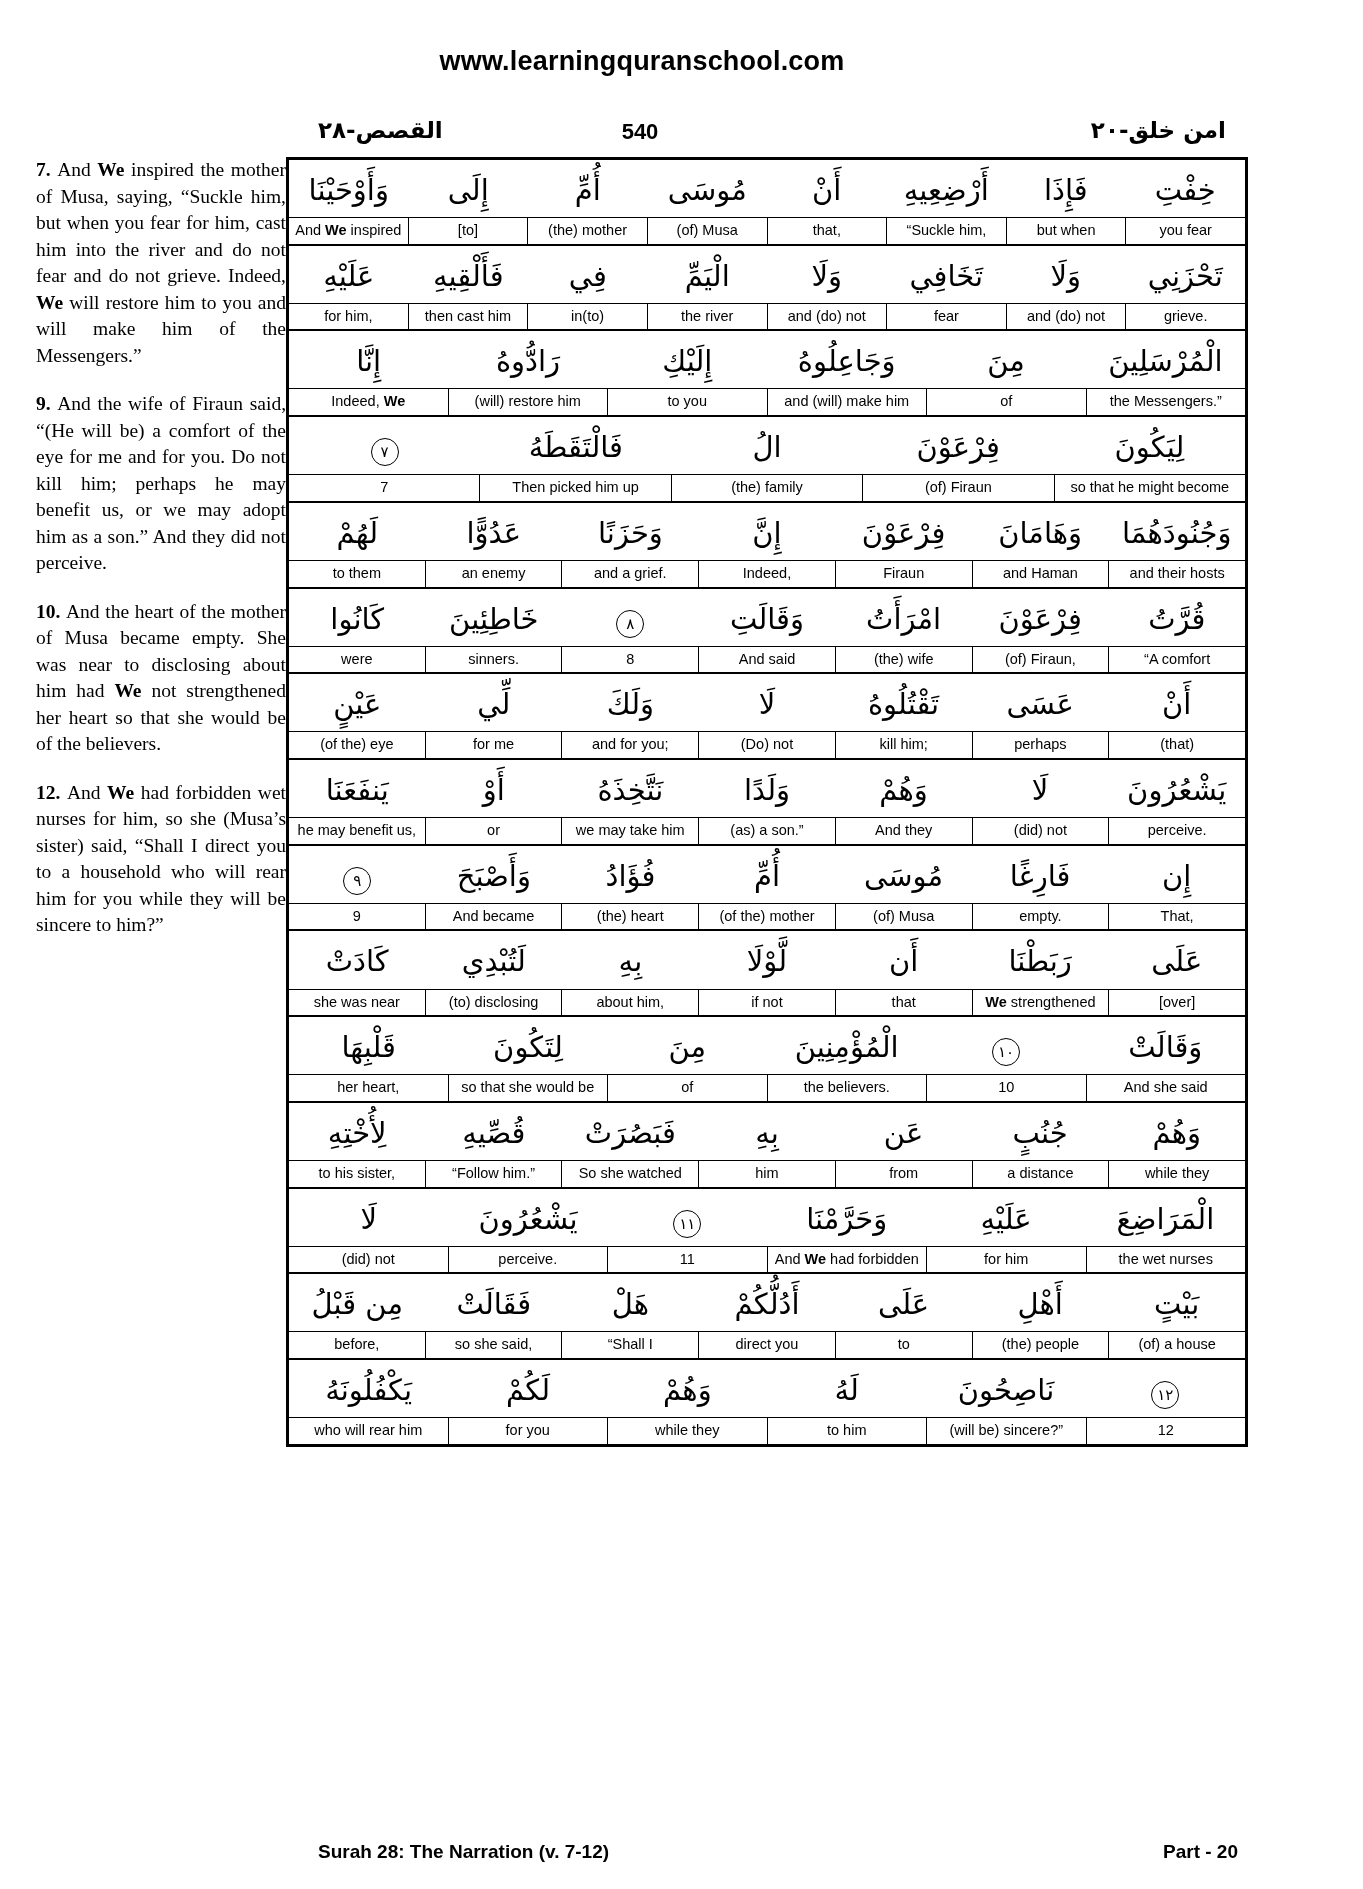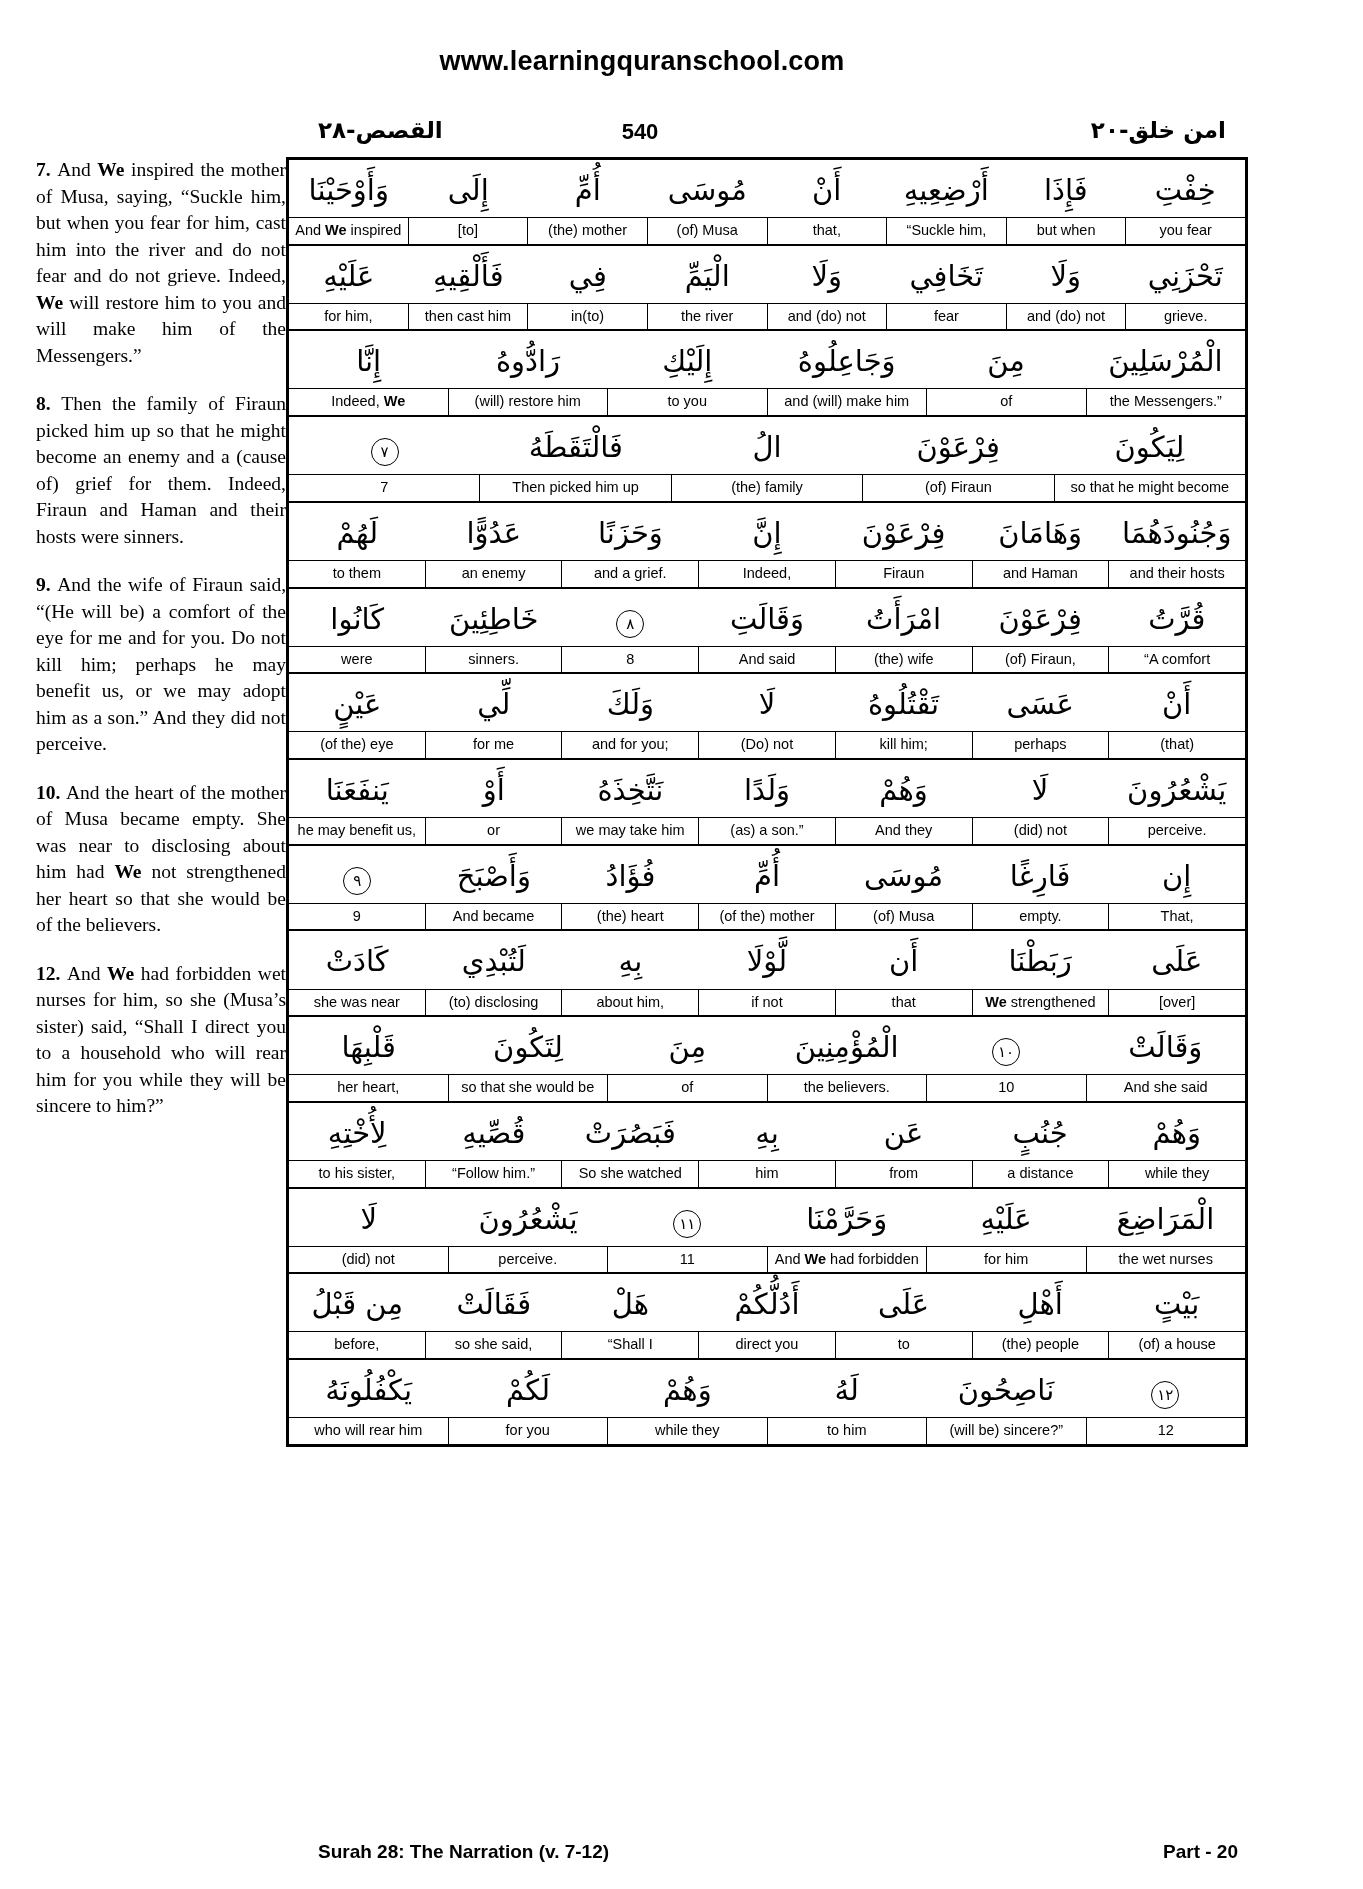--- a/index.html
+++ b/index.html
@@ -143,21 +143,20 @@
 
   <div class="head-row">
     <div class="head-left">القصص-٢٨</div>
     <div class="head-center">540</div>
     <div class="head-right">امن خلق-٢٠</div>
   </div>
 
   <div class="body-wrap">
     <div class="trans-col" id="trans-col">
         <div class="trans-item"><span class="num">7.  </span><span>And <b>We</b> inspired the mother of Musa, saying, “Suckle him, but when you fear for him, cast him into the river and do not fear and do not grieve. Indeed, <b>We</b> will restore him to you and will make him of the Messengers.”</span></div>
-        <div class="trans-item"><span class="num">8.  </span><span>Then the family of Firaun picked him up so that he might become an enemy and a (cause of) grief for them. Indeed, Firaun and Haman and their hosts were sinners.</span></div>
         <div class="trans-item"><span class="num">9.  </span><span>And the wife of Firaun said, “(He will be) a comfort of the eye for me and for you. Do not kill him; perhaps he may benefit us, or we may adopt him as a son.” And they did not perceive.</span></div>
         <div class="trans-item"><span class="num">10.  </span><span>And the heart of the mother of Musa became empty. She was near to disclosing about him had <b>We</b> not strengthened her heart so that she would be of the believers.</span></div>
         <div class="trans-item"><span class="num">12.  </span><span>And <b>We</b> had forbidden wet nurses for him, so she (Musa’s sister) said, “Shall I direct you to a household who will rear him for you while they will be sincere to him?”</span></div>
       </div>
     <div class="quran" id="quran-grid">
         <div class="ayah-line">
           <div class="ar-row">
             <div class="ar-cell">خِفْتِ</div>
             <div class="ar-cell">فَإِذَا</div>
             <div class="ar-cell">أَرْضِعِيهِ</div>

